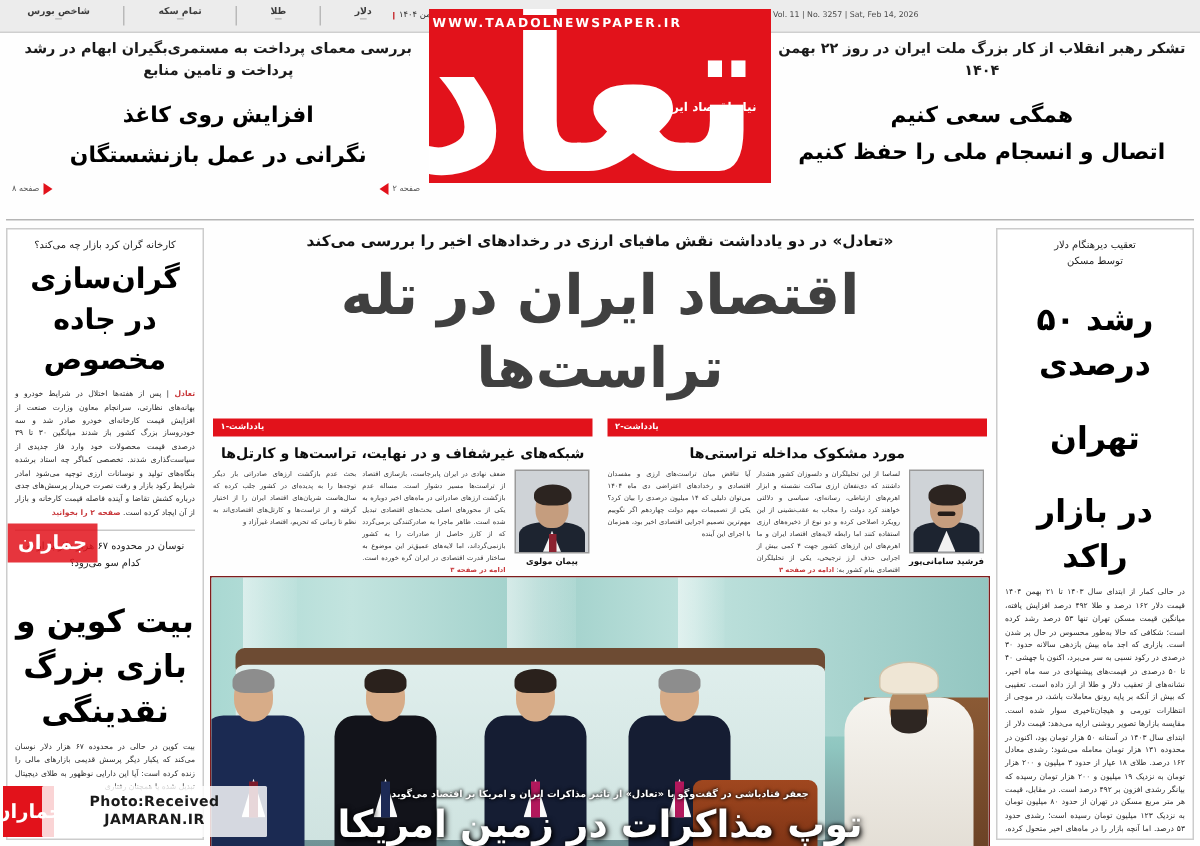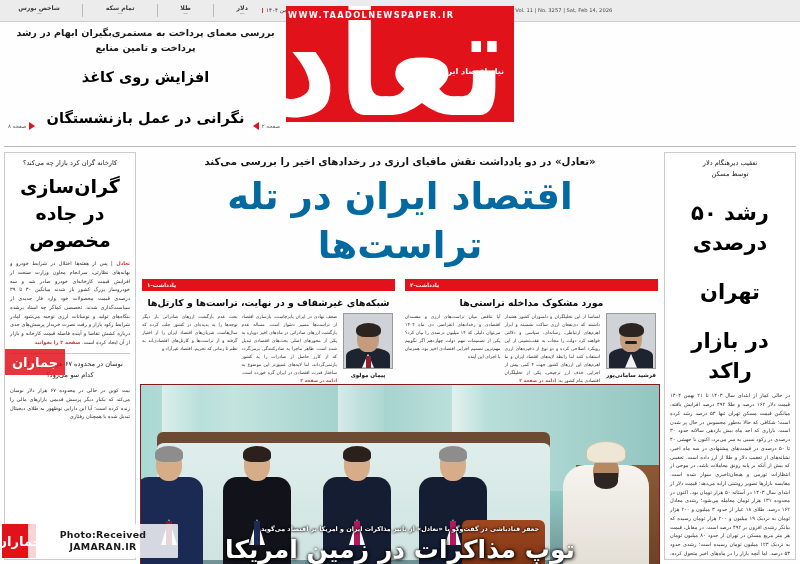--- a/index.html
+++ b/index.html
@@ -208,21 +208,21 @@
     text-align: center;
     font-size: 10.2px;
     font-weight: bold;
     color: #151515;
     margin-top: 4px;
   }
   .main-title {
     text-align: center;
     font-size: 37px;
     font-weight: bold;
-    color: #0369a1;
+    color: #404040;
     line-height: 1.32;
     margin-top: 6px;
     letter-spacing: -0.5px;
   }
   .notes-row {
     display: flex; flex-direction: row-reverse;
     gap: 10px;
     margin-top: 8px;
     padding: 0 2px;
   }
@@ -544,29 +544,34 @@
   </div>
 
   <div class="masthead">
     <div class="logo-block">
       <div class="site-url">WWW.TAADOLNEWSPAPER.IR</div>
       <div class="logo-word">تعادل</div>
       <div class="logo-sub">نیاز اقتصاد ایران</div>
     </div>
   </div>
 
+  <div class="teaser right">
+    <div class="kicker">تشکر رهبر انقلاب از کار بزرگ ملت ایران در روز ۲۲ بهمن ۱۴۰۴</div>
+    <div class="big">همگی سعی کنیم</div>
+    <div class="big" style="margin-top:2px">اتصال و انسجام ملی را حفظ کنیم</div>
+  </div>
   <div class="pagetag right">
     <span class="tri"></span>
     <span>صفحه ۲</span>
   </div>
 
   <div class="teaser left">
     <div class="kicker">بررسی معمای پرداخت به مستمری‌بگیران ابهام در رشد پرداخت و تامین منابع</div>
     <div class="big">افزایش روی کاغذ</div>
-    <div class="big" style="margin-top:18px">نگرانی در عمل بازنشستگان</div>
+    <div class="big" style="margin-top:4px">نگرانی در عمل بازنشستگان</div>
   </div>
   <div class="pagetag left">
     <span class="tri"></span>
     <span>صفحه ۸</span>
   </div>
 
   <div class="hdr-rule"></div>
 
   <div class="sidecol left">
     <div>
@@ -574,20 +579,21 @@
       <div class="s-title">گران‌سازی در جاده مخصوص</div>
       <div class="s-body">
         <span class="lead">تعادل</span>
         <span>| پس از هفته‌ها اختلال در شرایط خودرو و بهانه‌های نظارتی، سرانجام معاون وزارت صنعت از افزایش قیمت کارخانه‌ای خودرو صادر شد و سه خودروساز بزرگ کشور باز شدند میانگین ۳۰ تا ۳۹ درصدی قیمت محصولات خود وارد فاز جدیدی از سیاست‌گذاری شدند. تخصصی کماگر چه استاد برشده بنگاه‌های تولید و نوسانات ارزی توجیه می‌شود امادر شرایط رکود بازار و رفت نصرت خریدار پرسش‌های جدی درباره کشش تقاضا و آینده فاصله قیمت کارخانه و بازار از آن ایجاد کرده است.</span>
         <span class="s-more">صفحه ۲ را بخوانید</span>
       </div>
     </div>
     <div class="s-hr"></div>
     <div>
       <div class="s-kicker">نوسان در محدوده ۶۷ هزار دلار بازار به کدام سو می‌رود؟</div>
+      <div class="s-title small">بیت کوین و بازی بزرگ نقدینگی</div>
       <div class="s-body">بیت کوین در حالی در محدوده ۶۷ هزار دلار نوسان می‌کند که یکبار دیگر پرسش قدیمی بازارهای مالی را زنده کرده است: آیا این دارایی نوظهور به طلای دیجیتال تبدیل شده یا همچنان رفتاری</div>
     </div>
     <div class="side-wm">جماران</div>
   </div>
 
   <div class="sidecol right">
     <div class="s-kicker">تعقیب دیرهنگام دلار</div>
     <div class="s-kicker">توسط مسکن</div>
     <div class="s-title small">رشد ۵۰ درصدی</div>
     <div class="s-title small">تهران</div>

